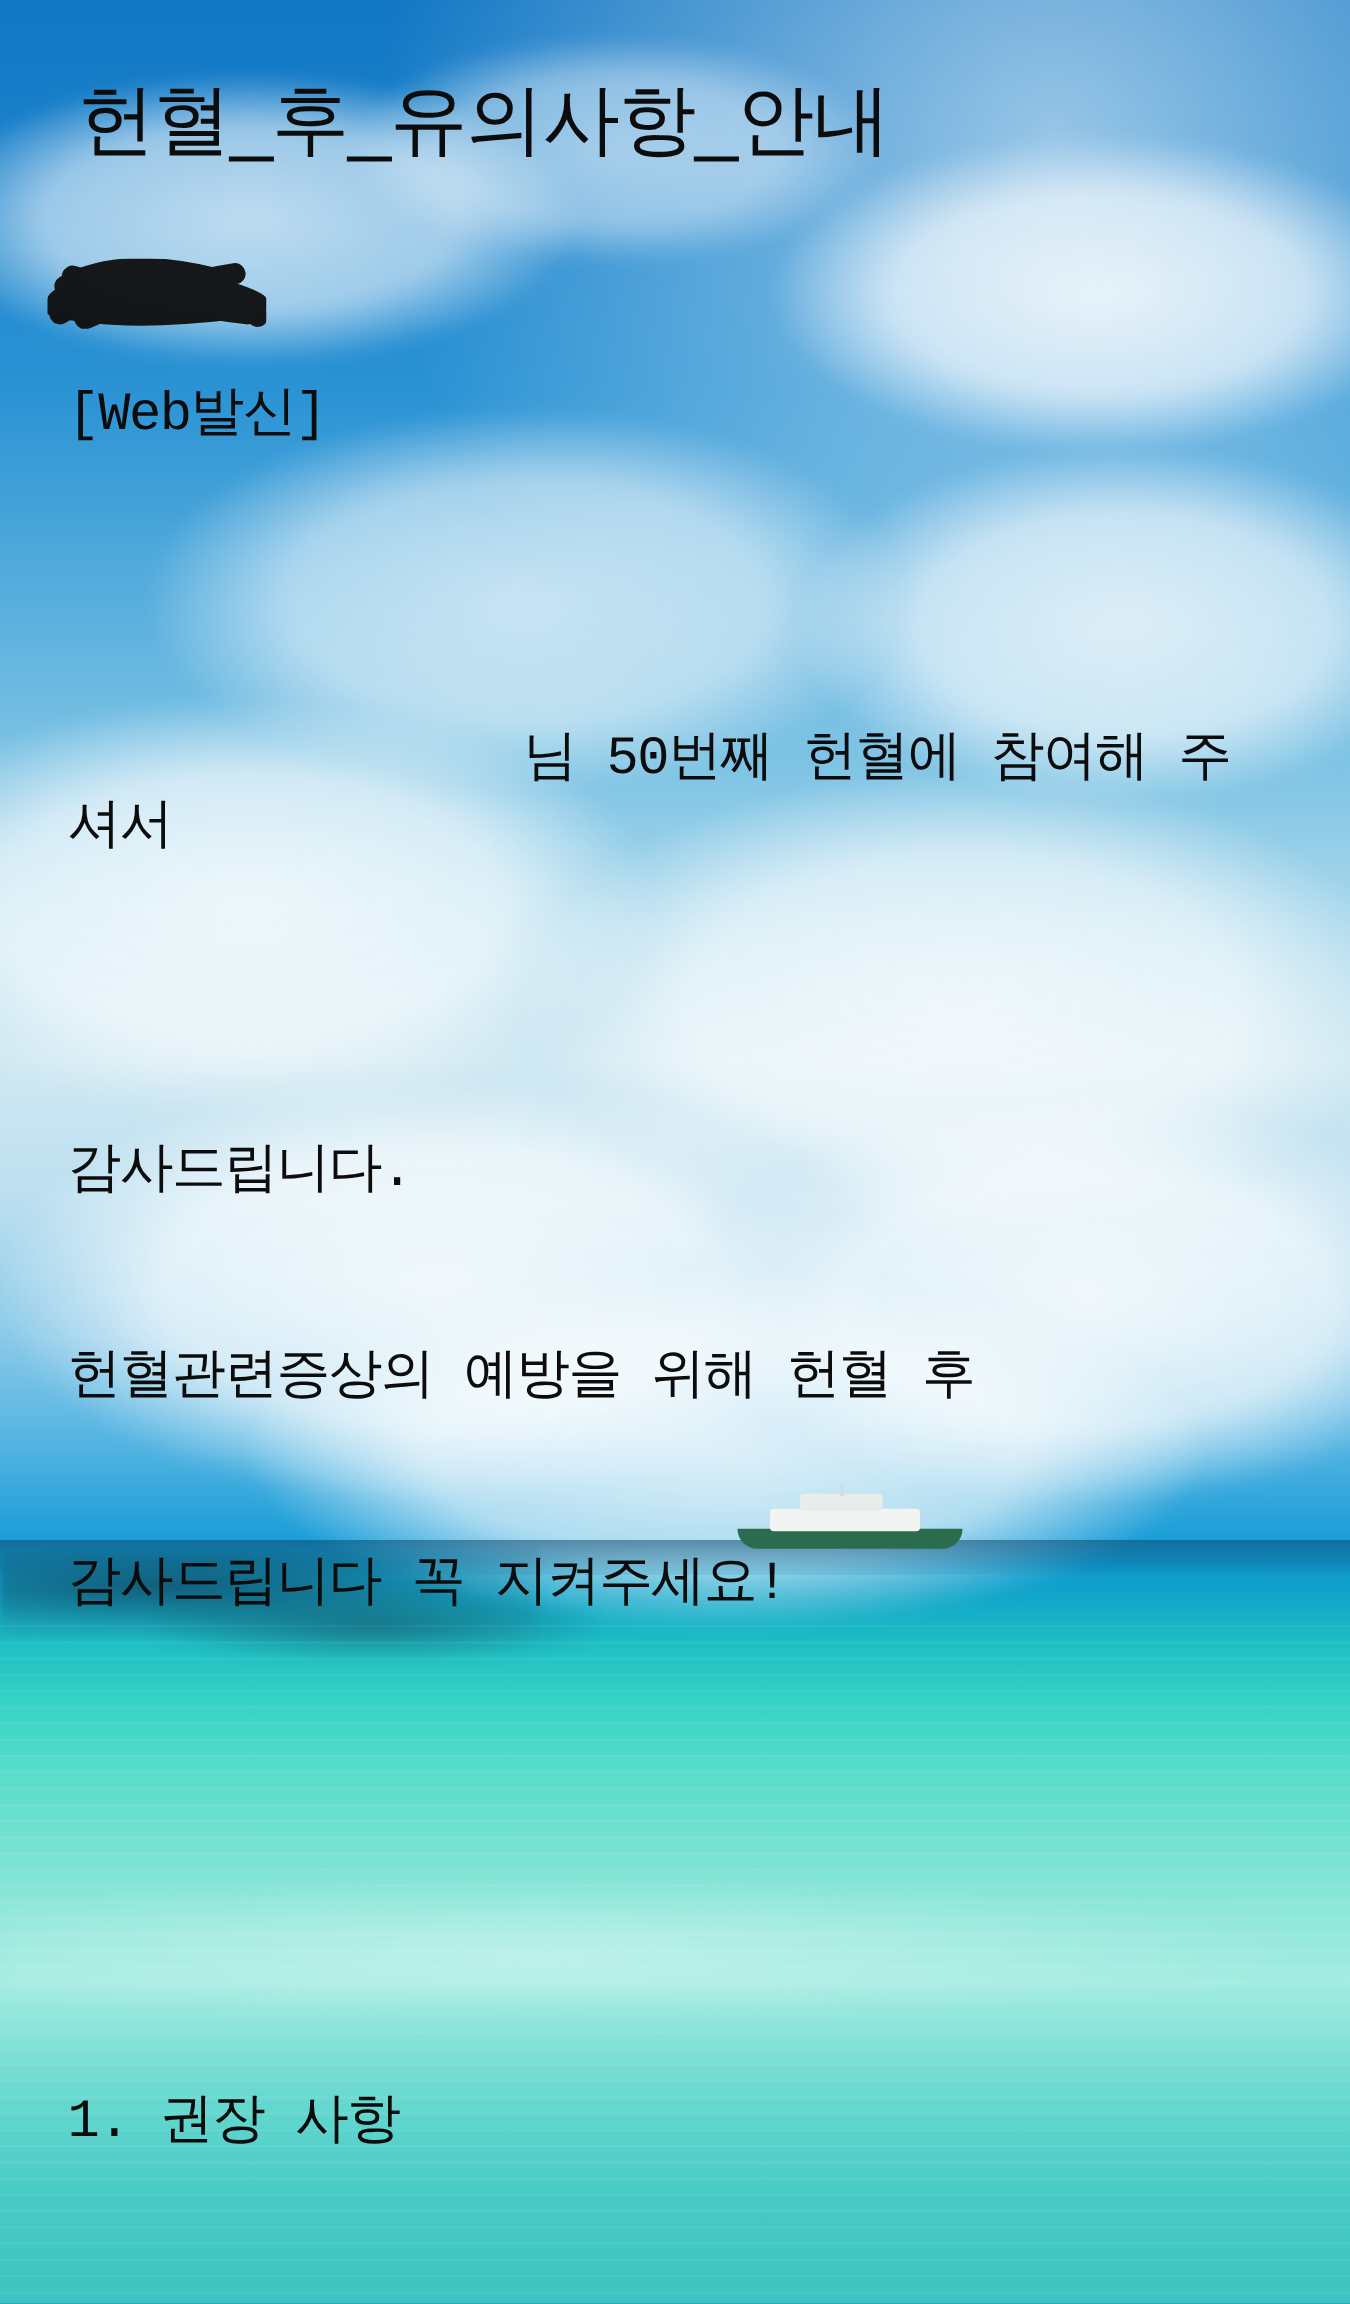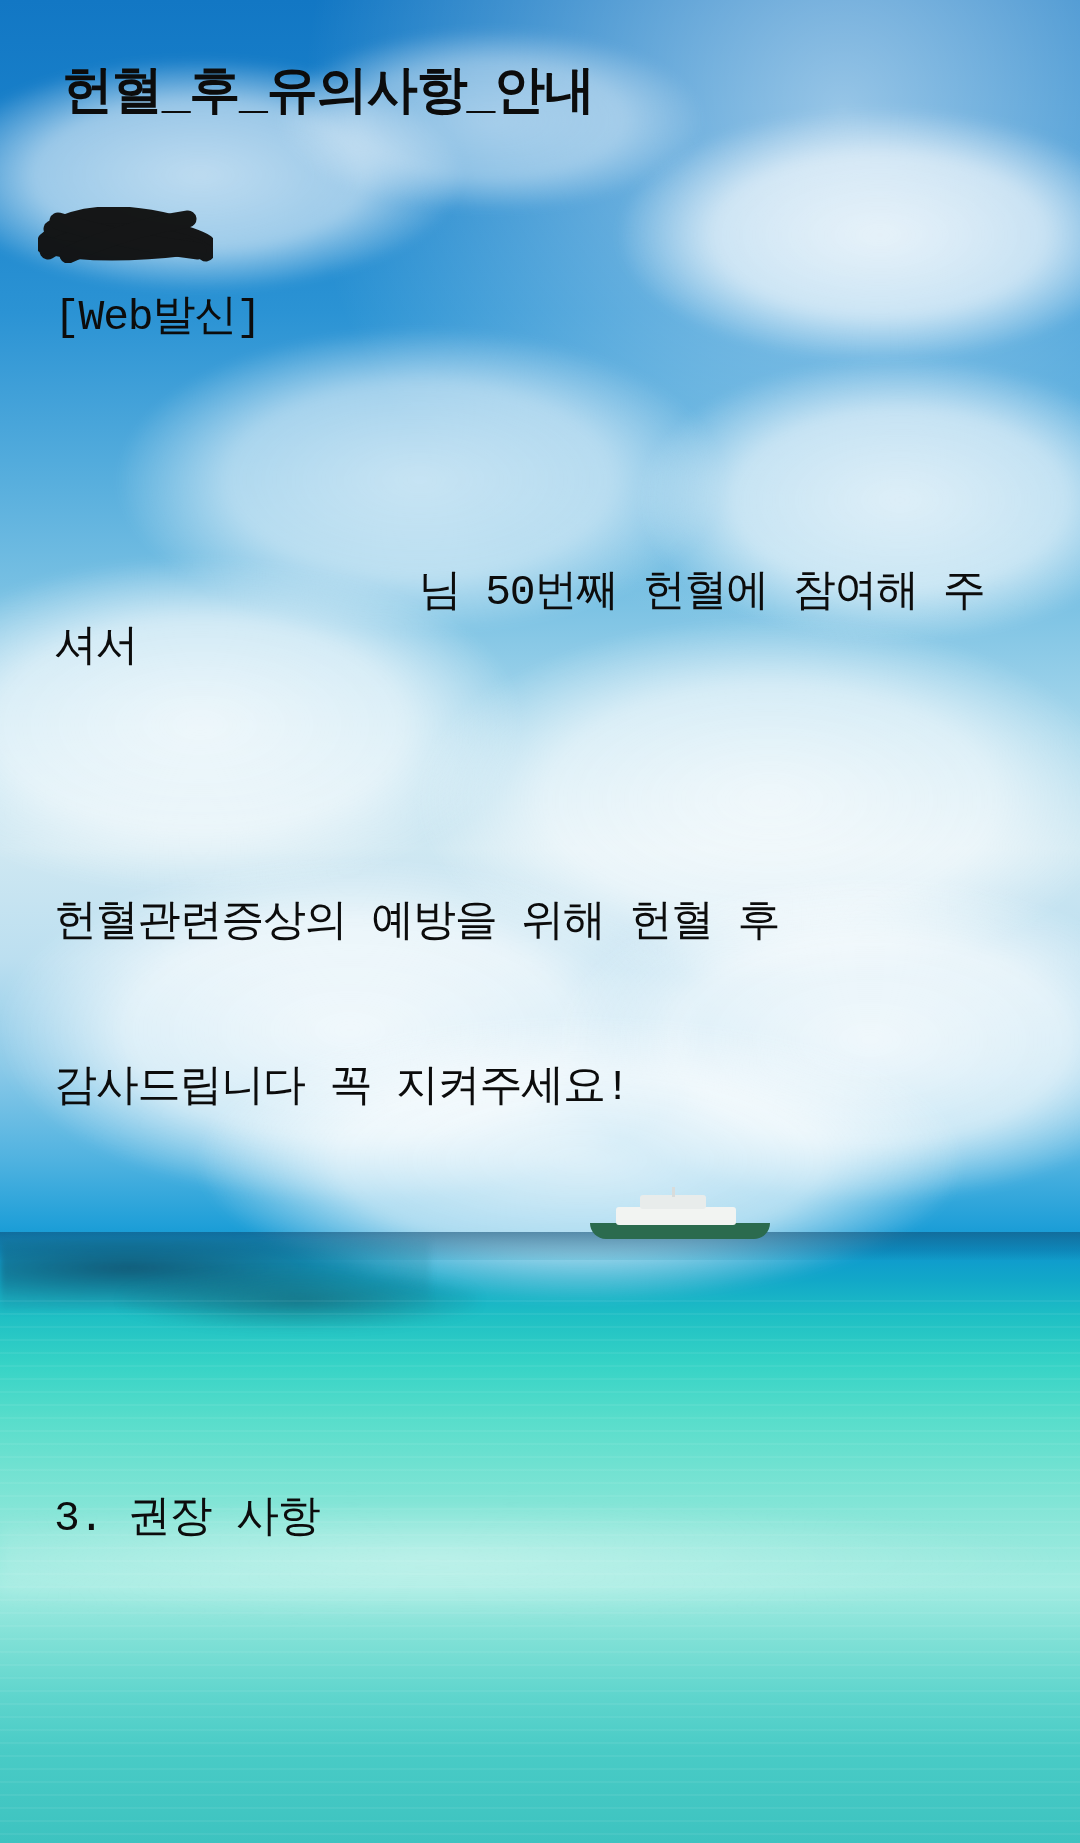--- a/index.html
+++ b/index.html
@@ -163,22 +163,22 @@
   
   .content {
     position: absolute;
     left: 0; top: 0;
     width: 1080px;
     padding: 40px 54px 0 54px;
     box-sizing: border-box;
     color: #0c0c0c;
   }
   .title {
-    font-size: 51px;
-    font-weight: bold;
+    font-size: 62px;
+    font-weight: normal;
     letter-spacing: -1px;
     margin: 18px 0 0 8px;
     line-height: 1.25;
   }
   .body-text {
     margin-top: 58px;
     font-size: 43px;
     line-height: 1.28;
     letter-spacing: -1.2px;
     white-space: pre-wrap;
@@ -231,26 +231,27 @@
 
     <div class="title">헌혈_후_유의사항_안내</div>
 
     <div class="body-text">
       <div class="line">[Web발신]</div>
 
       <div class="line">
         <span style="display:inline-block;width:168px;"></span><span>님 50번째 헌혈에 참여해 주셔서</span>
       </div>
 
+      <div class="line">감사드립니다.</div>
       <div class="line">헌혈관련증상의 예방을 위해 헌혈 후</div>
       <div class="line">감사드립니다 꼭 지켜주세요!</div>
 
       <div class="blank"></div>
 
-      <div class="line">3. 권장 사항</div>
+      <div class="line">1. 권장 사항</div>
       
       
       
       
       
       
       
 
       
 

